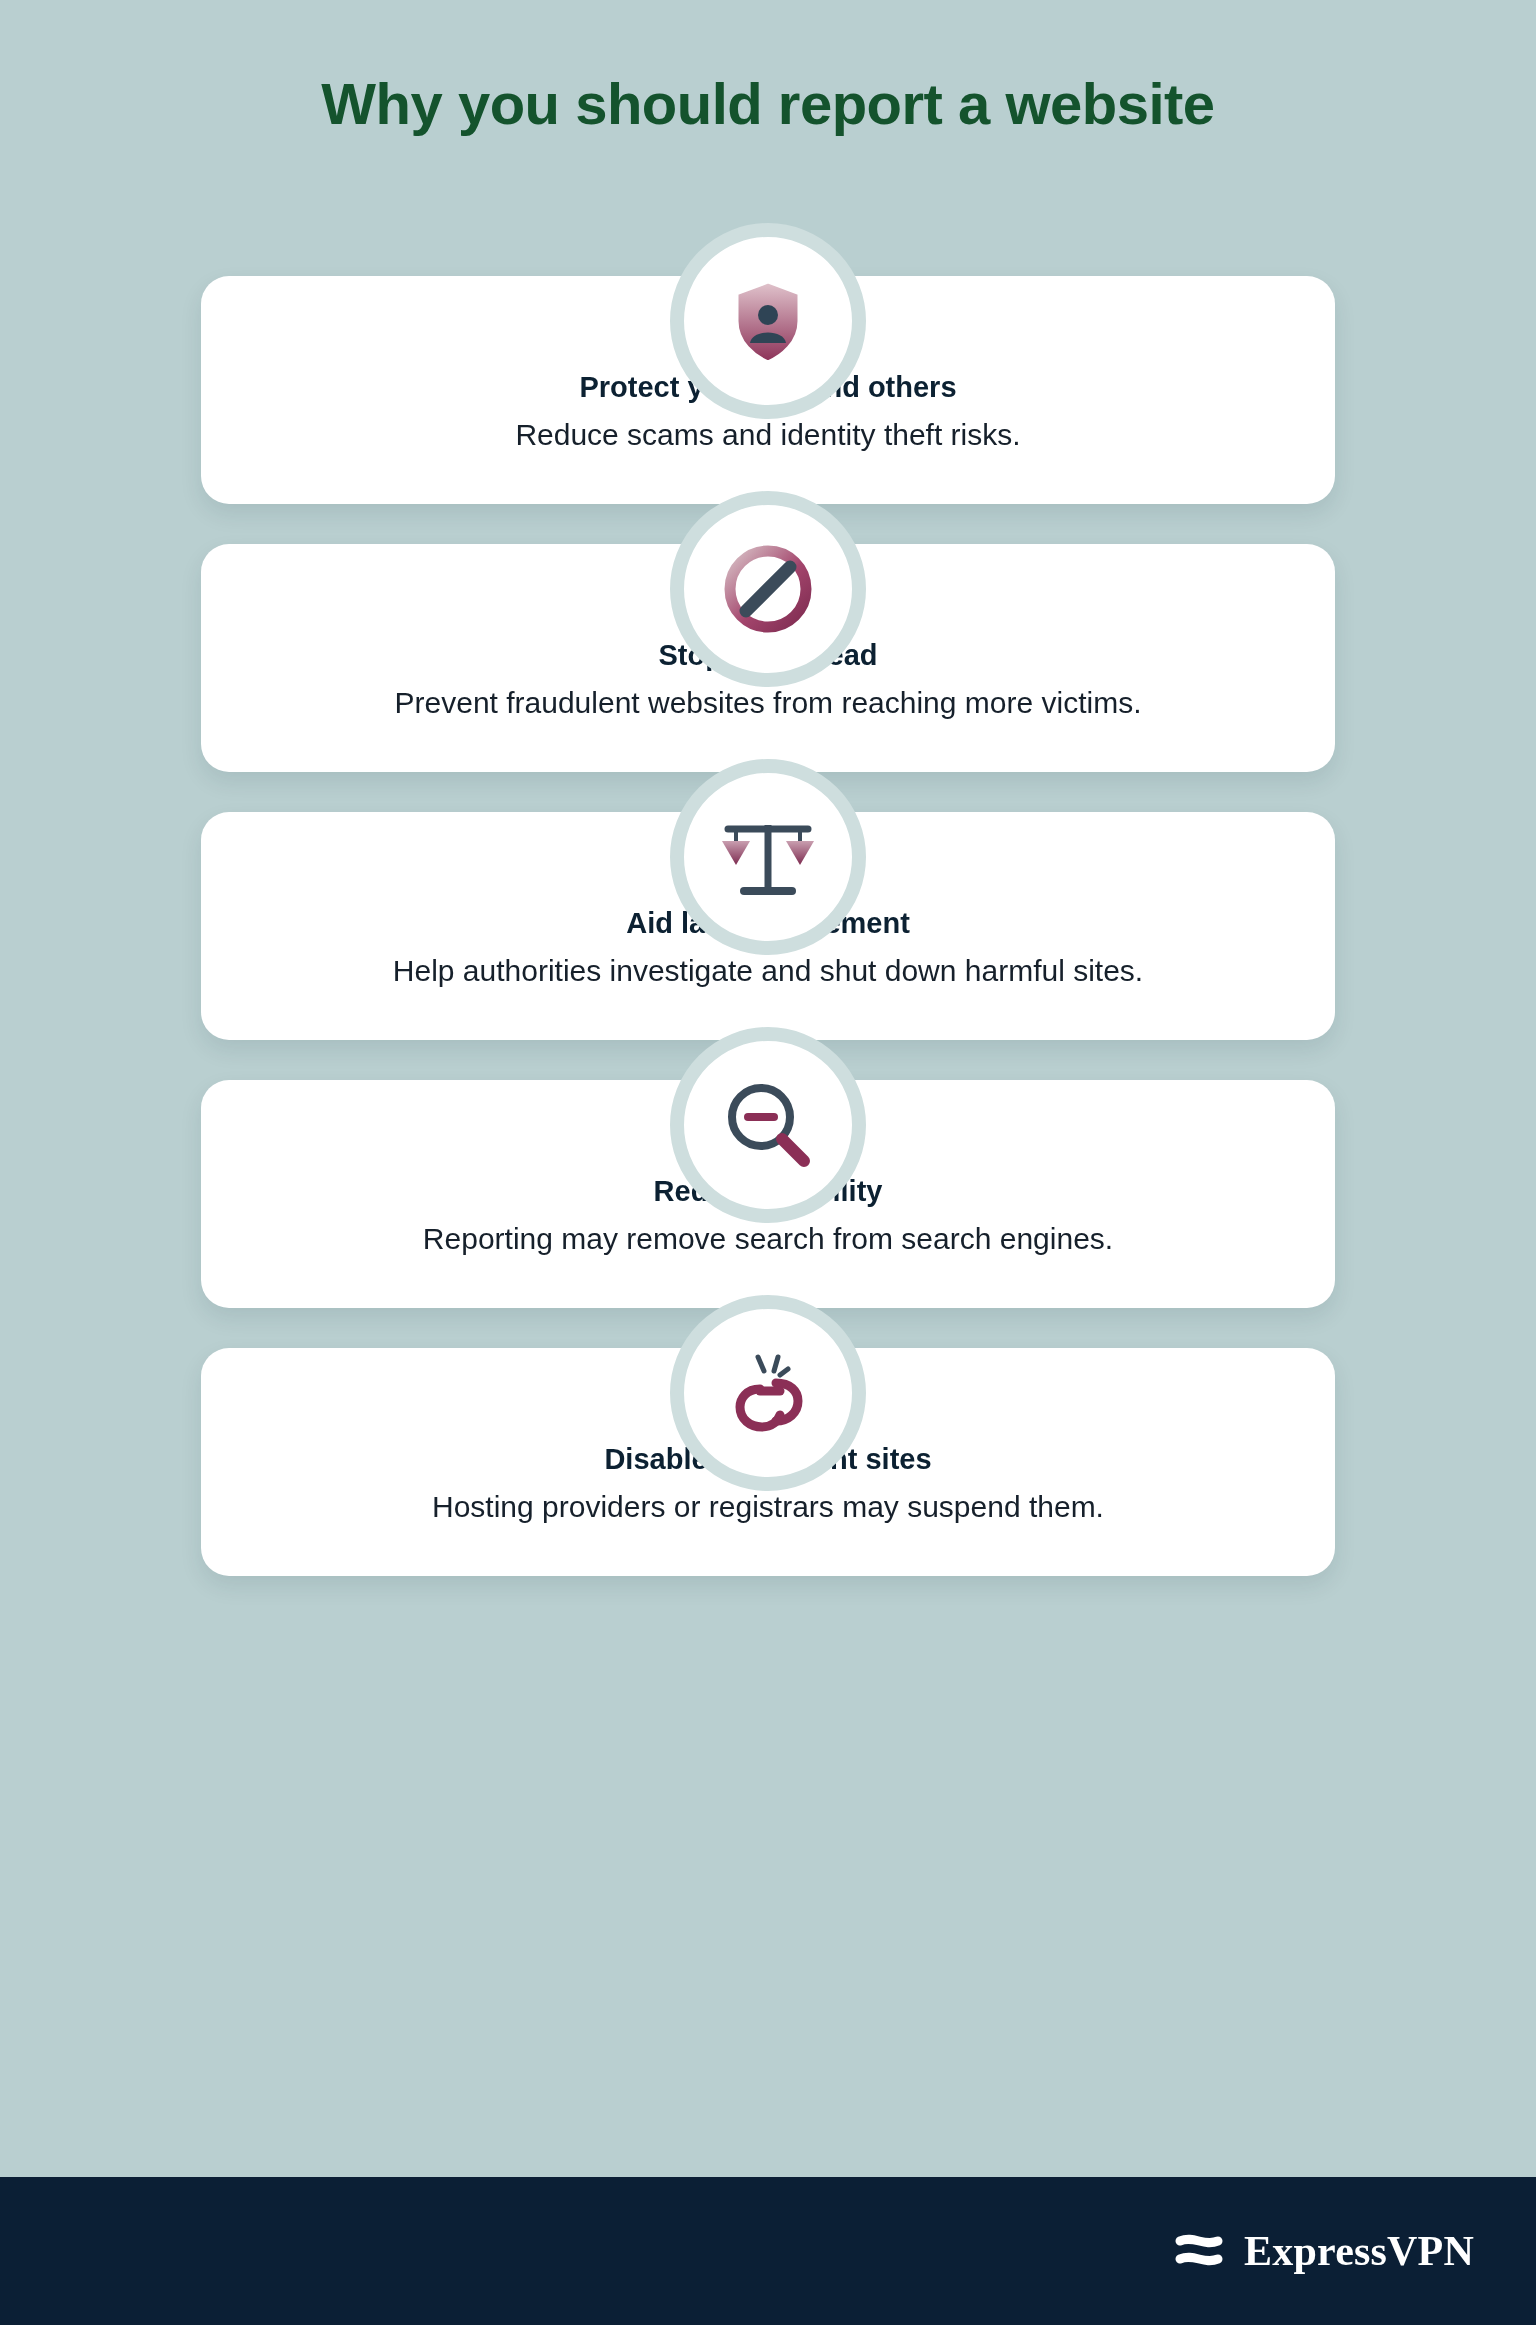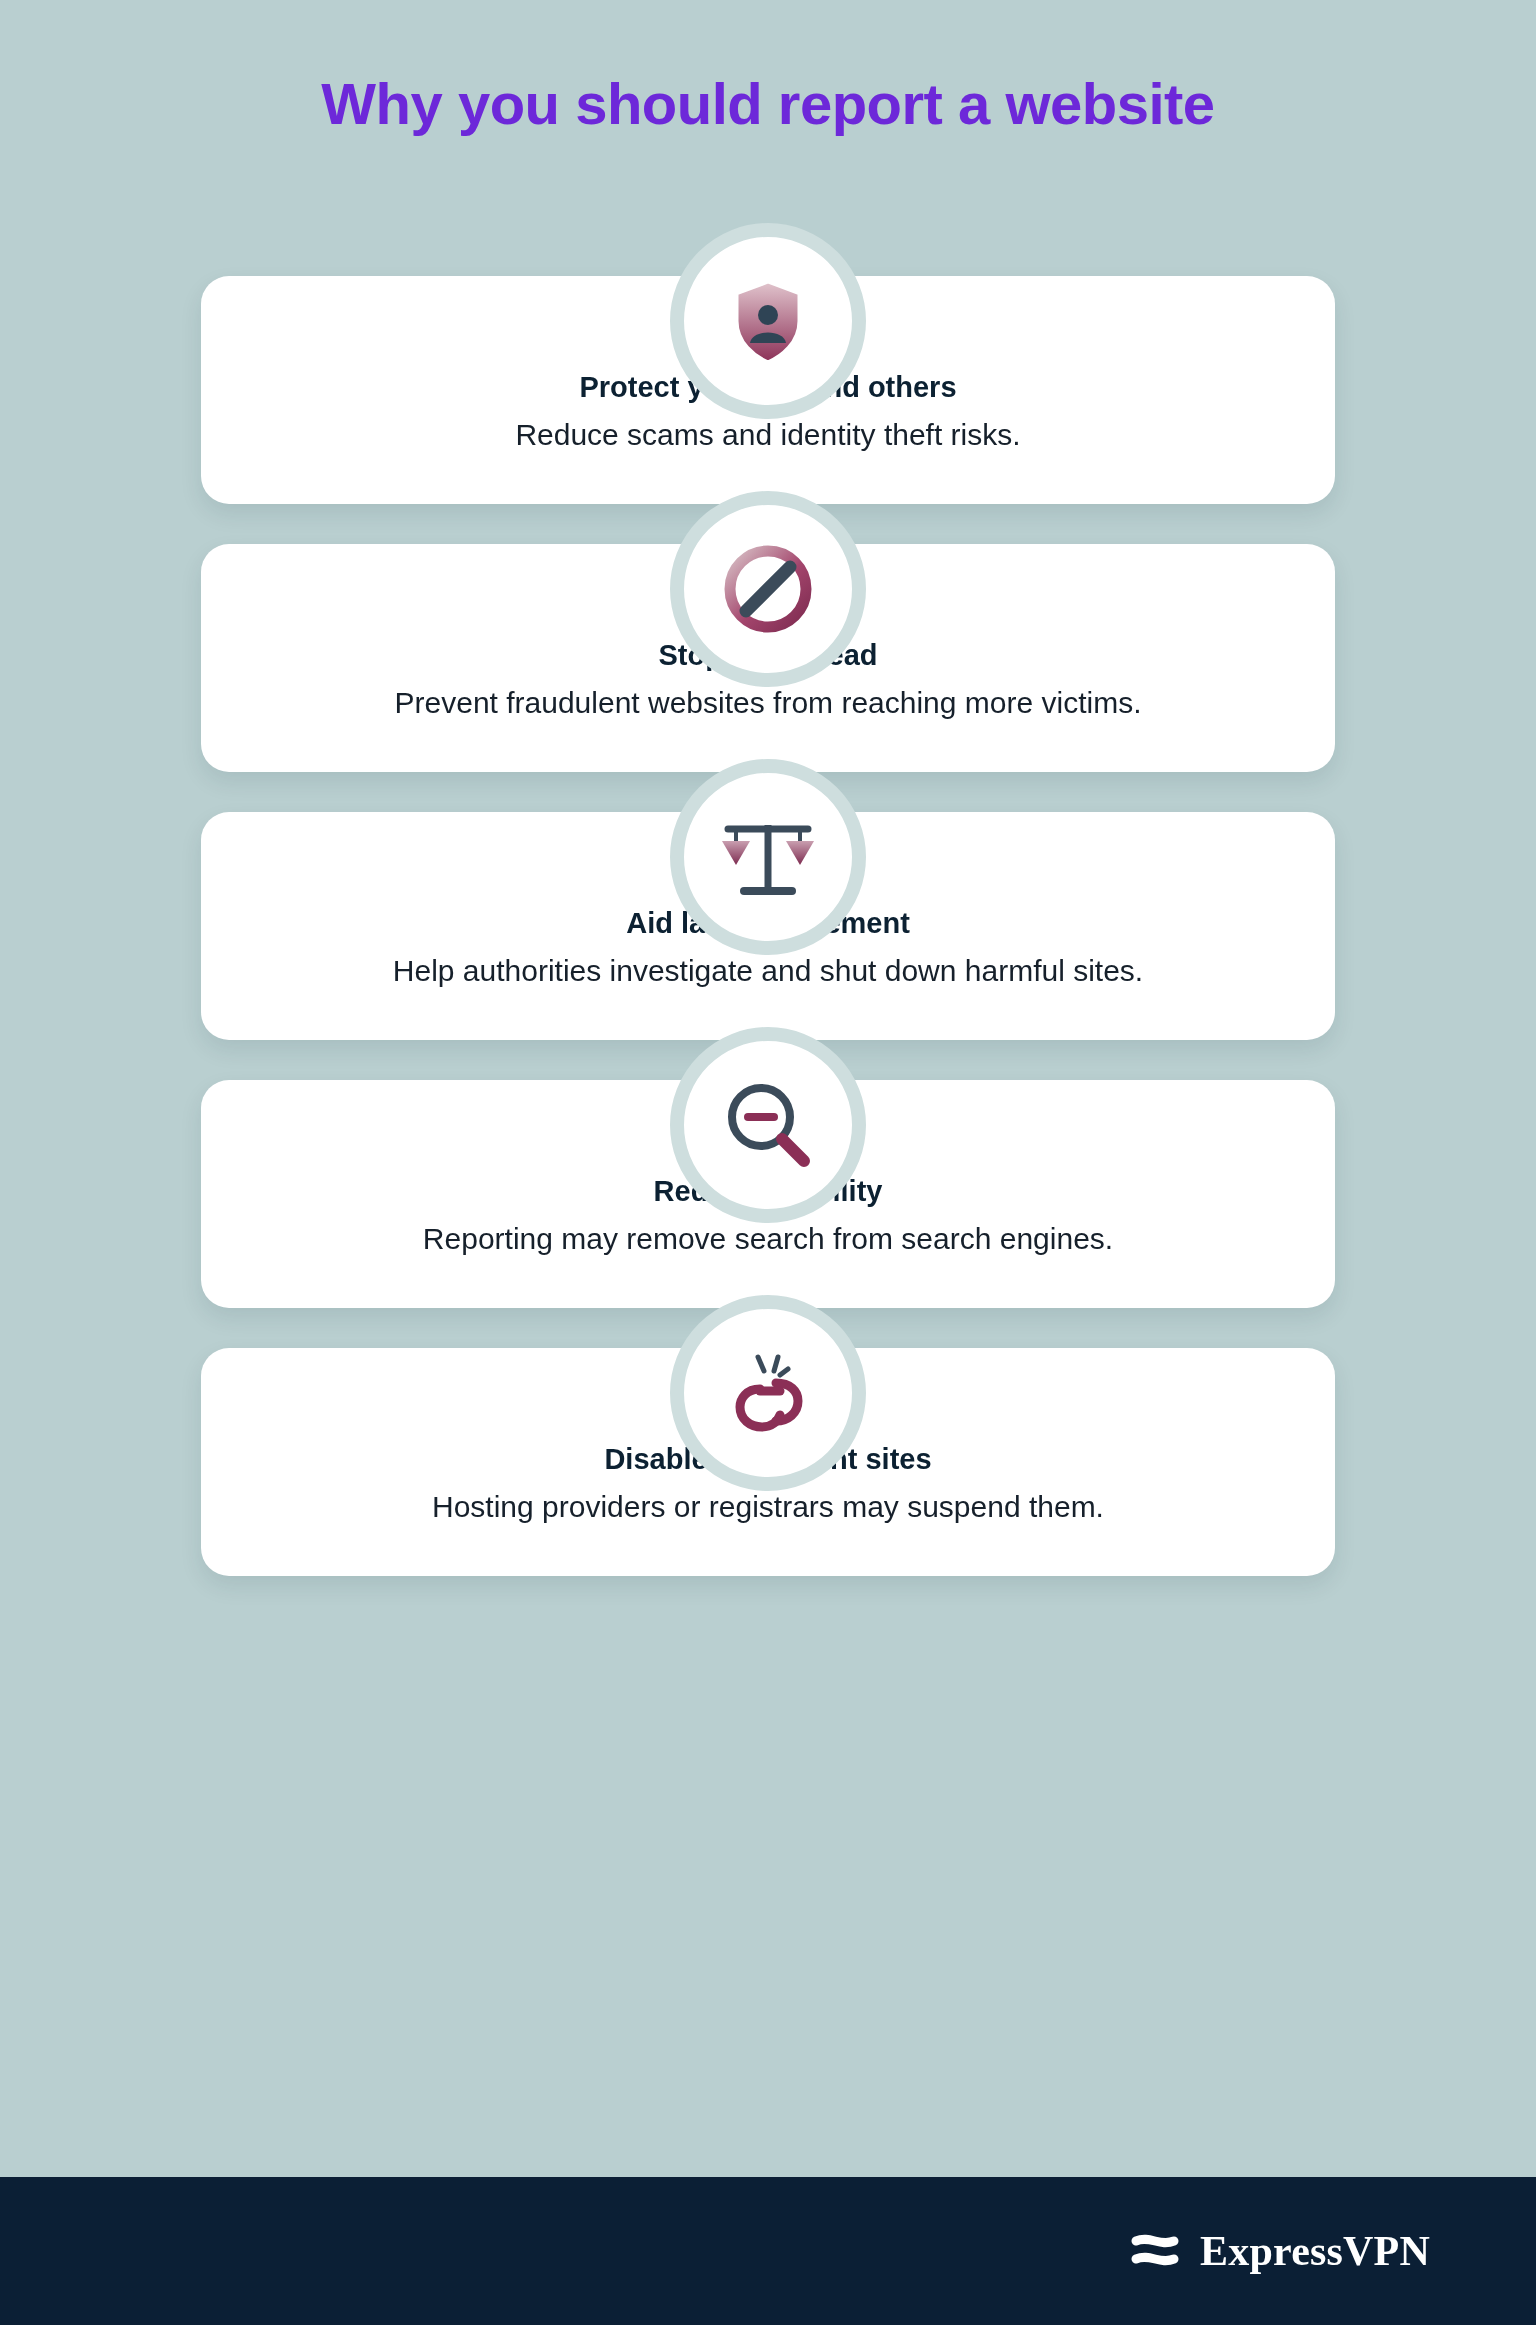--- a/index.html
+++ b/index.html
@@ -21,21 +21,21 @@
     height: 2325px;
     position: relative;
     background: #b9cfd0;
     display: flex;
     flex-direction: column;
   }
 
   
   .title {
     text-align: center;
-    color: #6d28d9;
+    color: #14532d;
     font-size: 58px;
     font-weight: bold;
     letter-spacing: -0.5px;
     margin-top: 72px;
     line-height: 1.1;
   }
 
   
   .stack {
     margin-top: 92px;
@@ -105,21 +105,21 @@
   .footer {
     position: absolute;
     left: 0;
     bottom: 0;
     width: 1536px;
     height: 148px;
     background: #0b1f35;
     display: flex;
     align-items: center;
     justify-content: flex-end;
-    padding-right: 106px;
+    padding-right: 62px;
   }
 
   .logo {
     display: flex;
     align-items: center;
     gap: 16px;
   }
 
   .logo-text {
     color: #ffffff;

